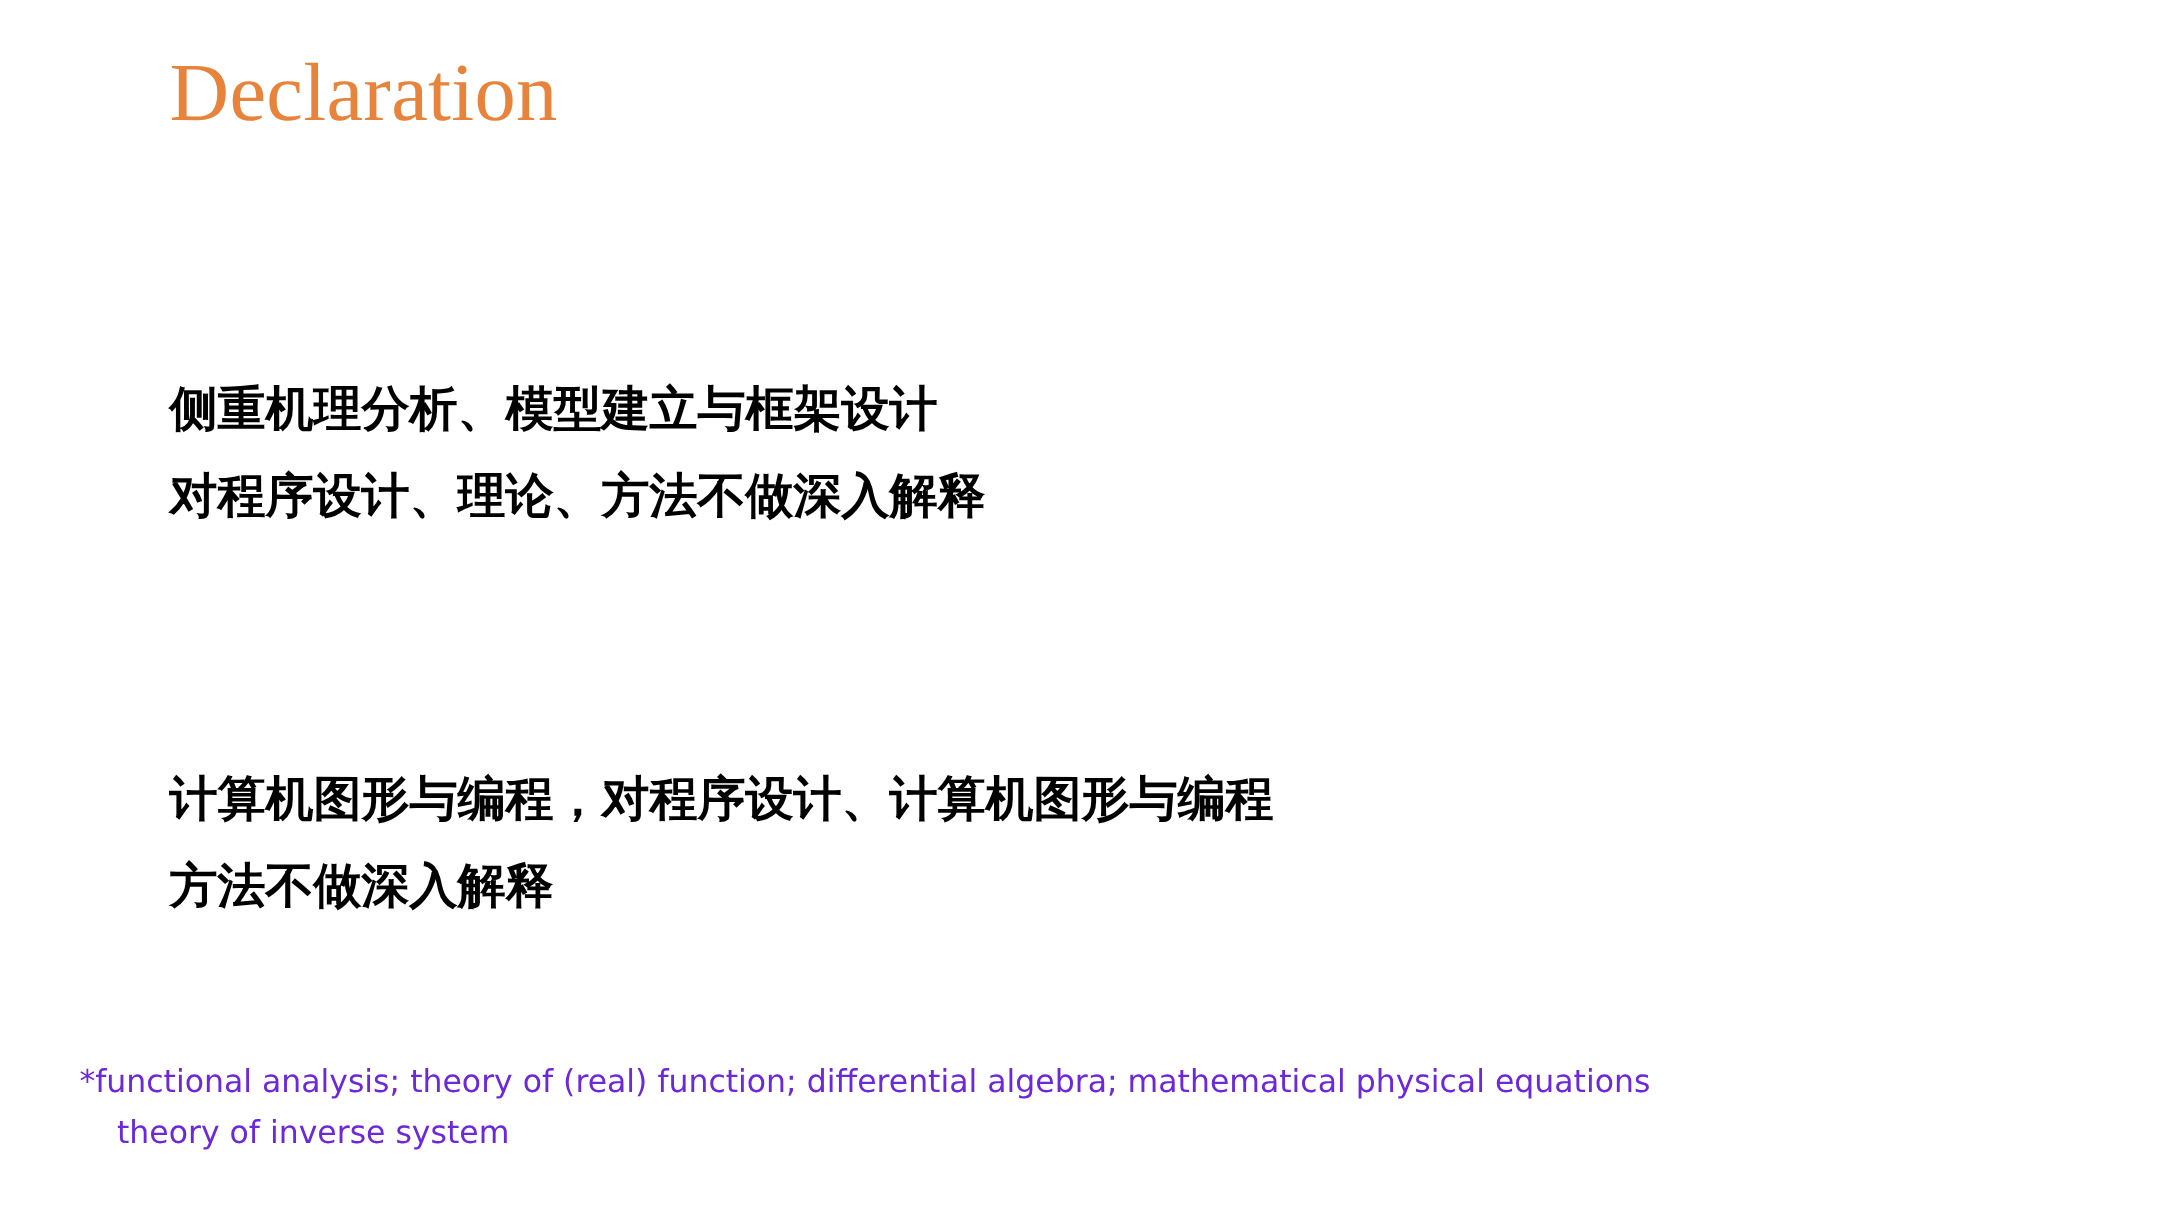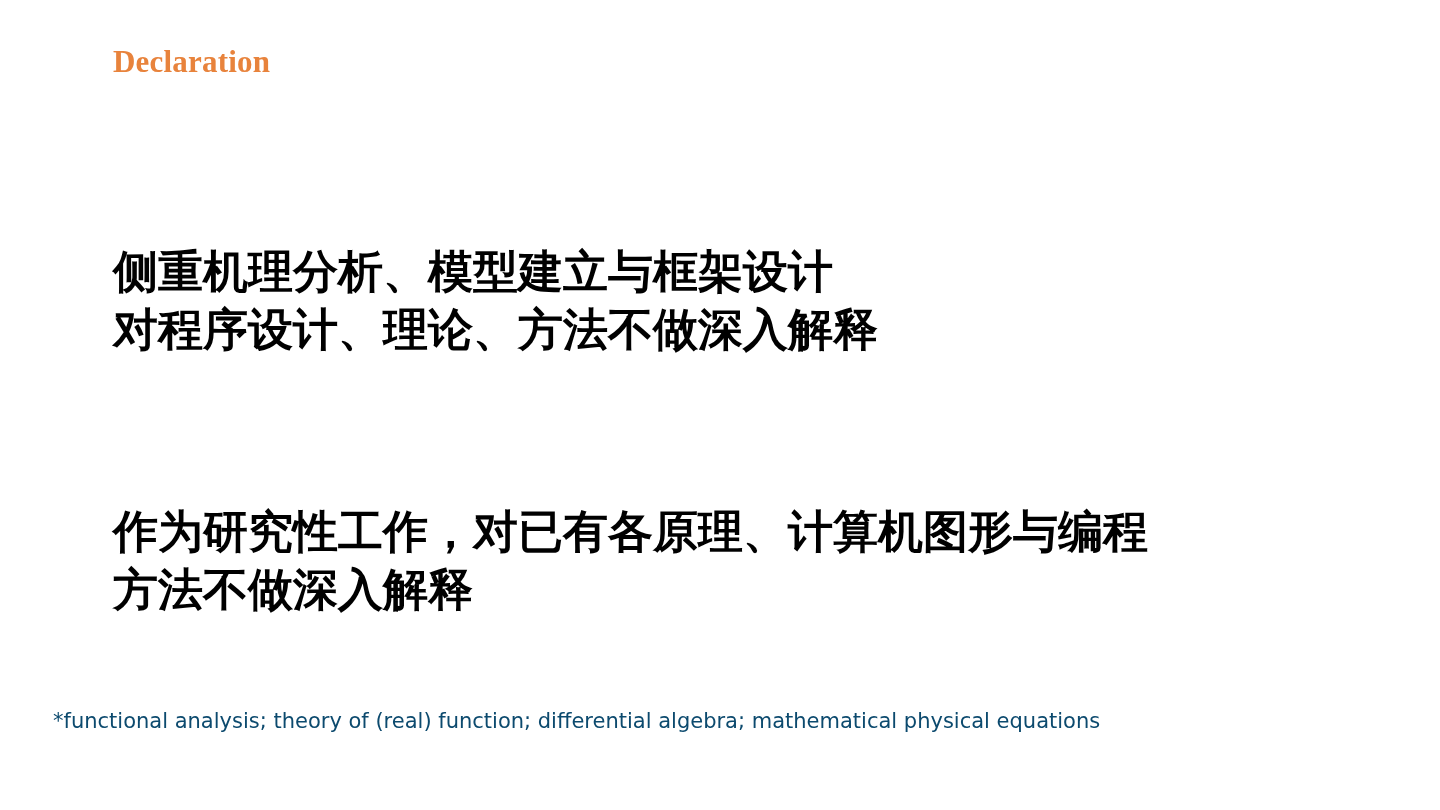--- a/index.html
+++ b/index.html
@@ -21,34 +21,34 @@
     height: 810px;
     background: #ffffff;
   }
 
   
   .slide-title {
     position: absolute;
     left: 113px;
     top: 36px;
     font-family: "Liberation Serif", "DejaVu Serif", serif;
-    font-size: 31px;
+    font-size: 55px;
     line-height: 52px;
-    font-weight: 700;
+    font-weight: 400;
     color: #E8833C;
     letter-spacing: 0.2px;
     white-space: nowrap;
   }
 
   
   .body-block {
     position: absolute;
     left: 113px;
     font-family: "DejaVu Sans", "Liberation Sans", sans-serif;
-    font-size: 45px;
+    font-size: 32px;
     line-height: 58px;
     font-weight: 700;
     color: #000000;
     letter-spacing: 0px;
     white-space: nowrap;
   }
 
   .body-block.block-one { top: 243px; }
   .body-block.block-two { top: 503px; }
 
@@ -59,21 +59,21 @@
 
   
   .footnote {
     position: absolute;
     left: 53px;
     top: 704px;
     font-family: "DejaVu Sans", "Liberation Sans", sans-serif;
     font-size: 21px;
     line-height: 34px;
     font-weight: 400;
-    color: #0c4a6e;
+    color: #6d28d9;
     white-space: nowrap;
   }
   .footnote-line {
     display: block;
     height: 34px;
   }
   .footnote-line.indented {
     padding-left: 25px;
   }
 </style>
@@ -83,21 +83,22 @@
 <div class="slide" style="background: rgb(255, 255, 255);">
 
   <div class="slide-title" style="color: rgb(232, 131, 60);">Declaration</div>
 
   <div class="body-block block-one">
     <span class="body-line">侧重机理分析、模型建立与框架设计</span>
     <span class="body-line">对程序设计、理论、方法不做深入解释</span>
   </div>
 
   <div class="body-block block-two">
-    <span class="body-line">作为研究性工作，对已有各原理、计算机图形与编程</span>
+    <span class="body-line">计算机图形与编程，对程序设计、计算机图形与编程</span>
     <span class="body-line">方法不做深入解释</span>
   </div>
 
   <div class="footnote">
     <span class="footnote-line">*functional analysis;  theory of (real) function;  differential algebra;  mathematical physical equations</span>
+    <span class="footnote-line indented">theory of inverse system</span>
   </div>
 
 </div>
 
 </body></html>

